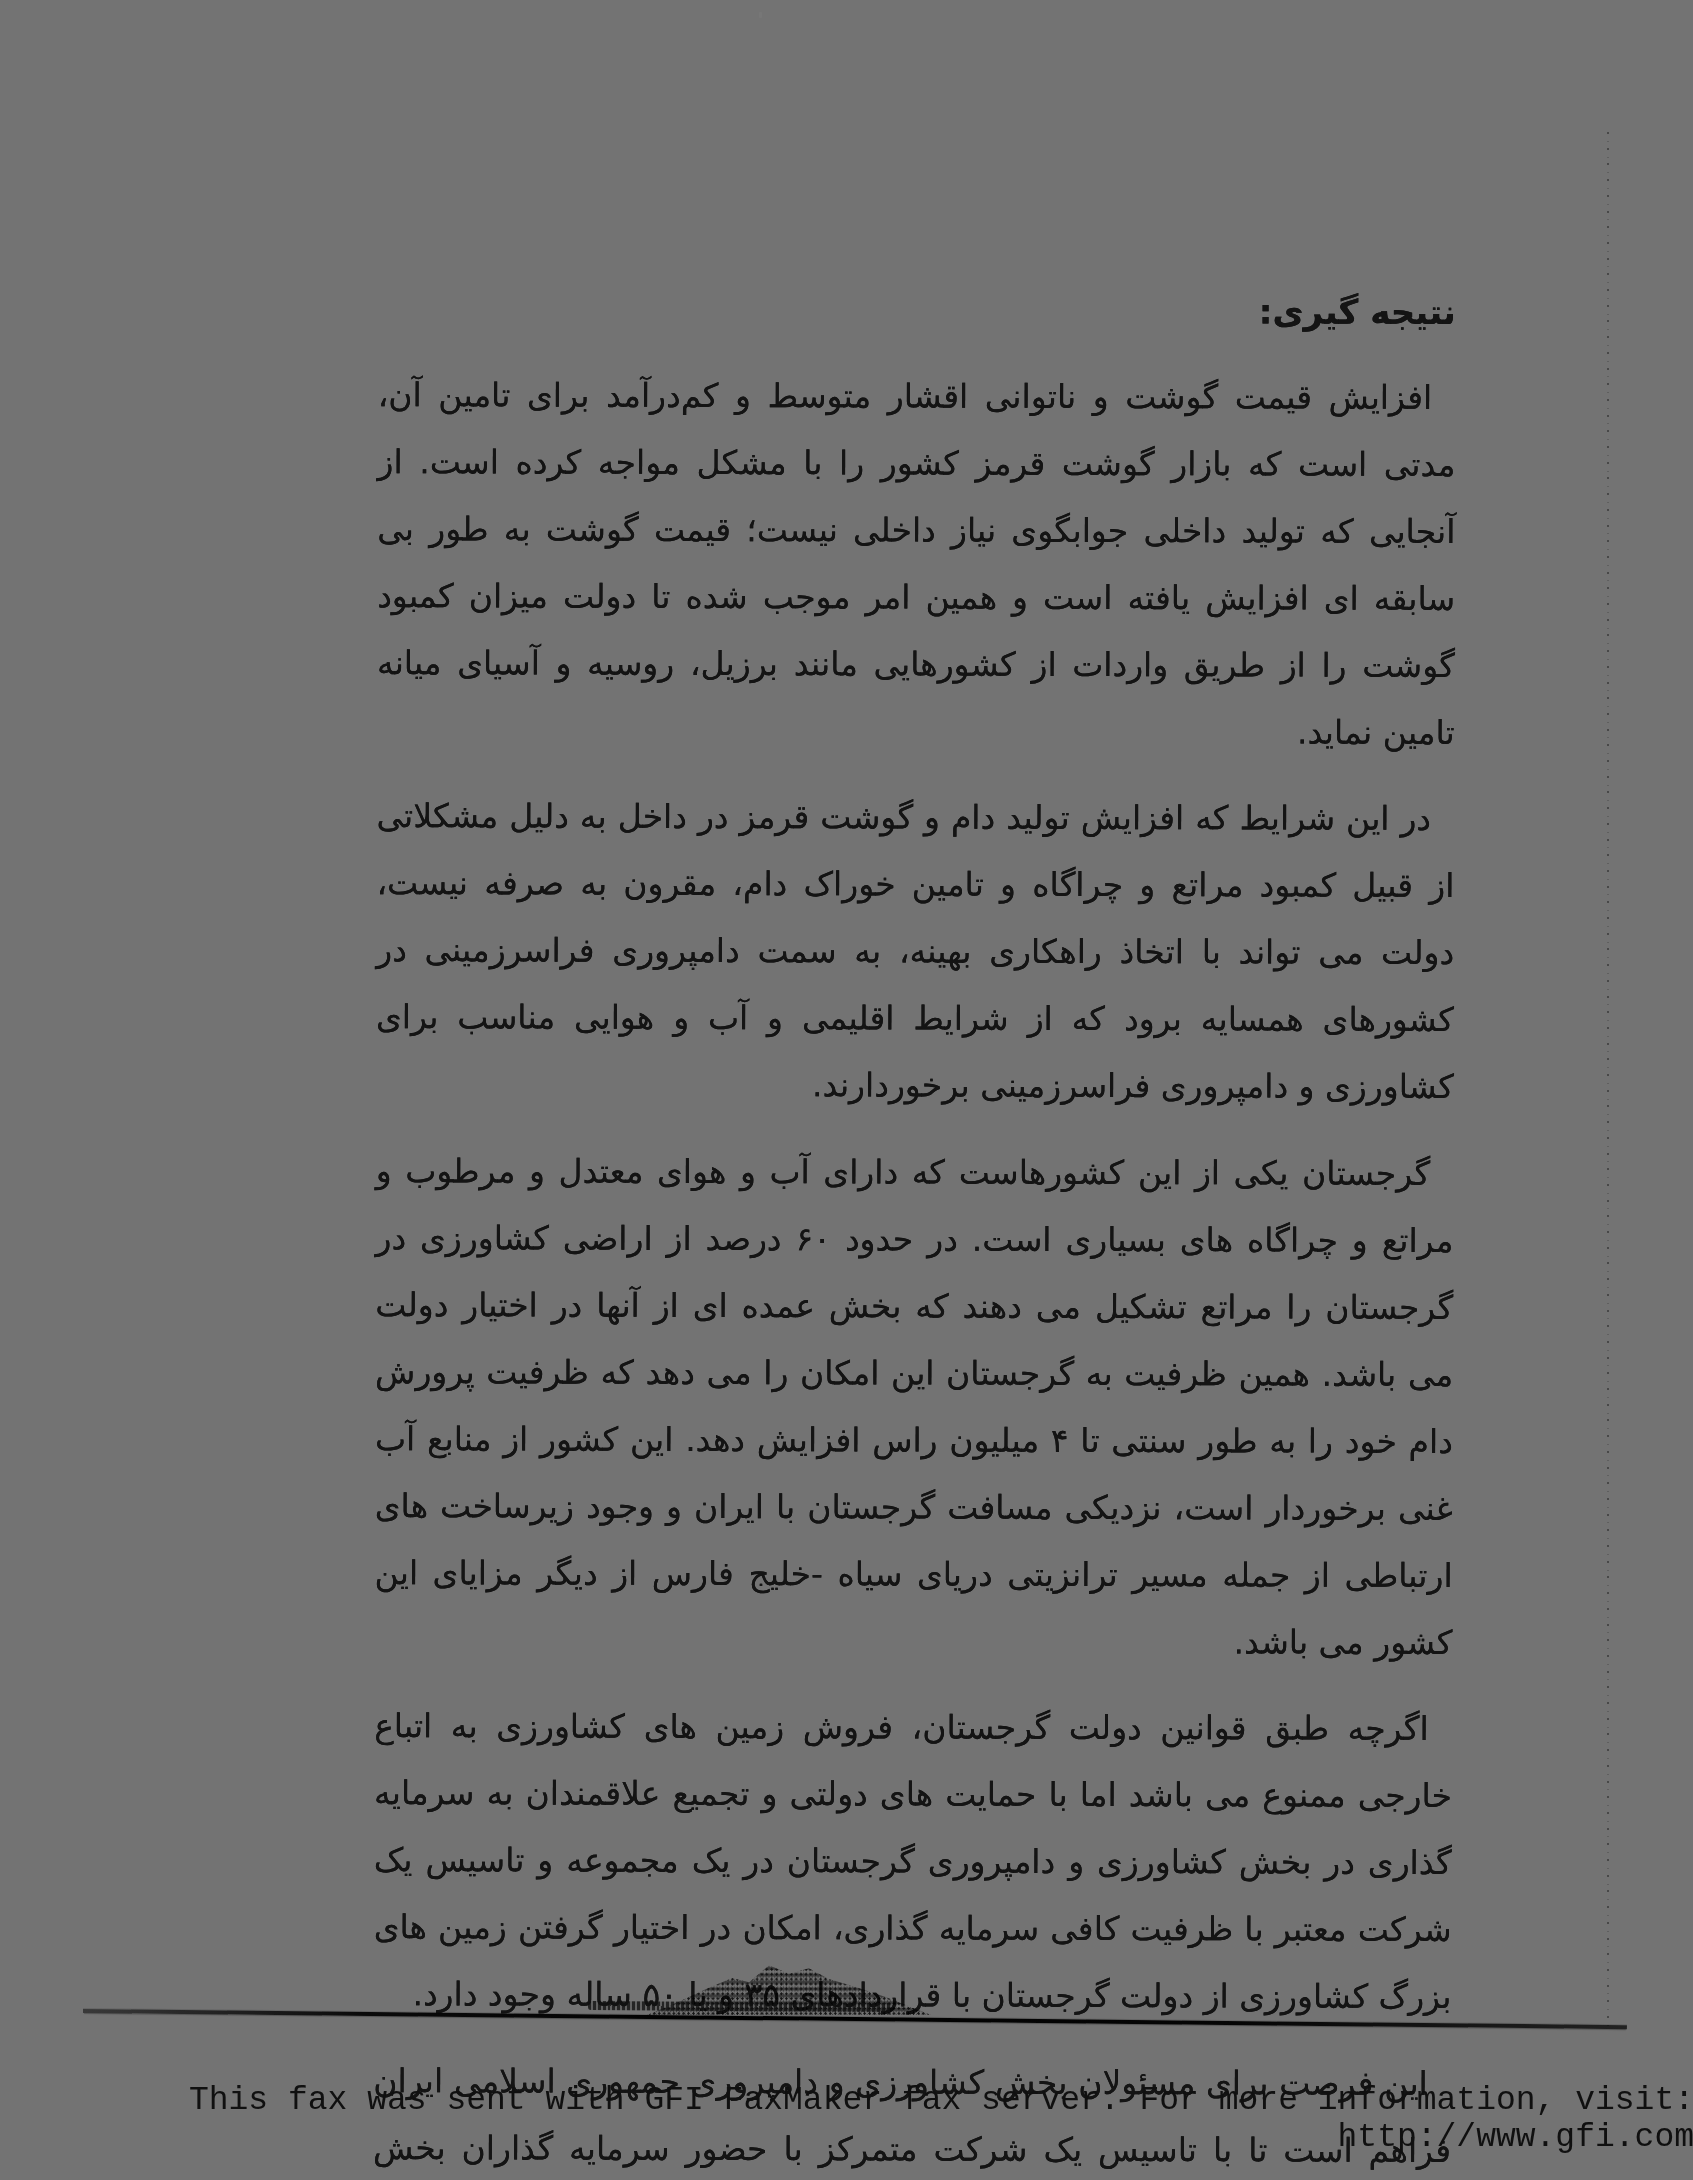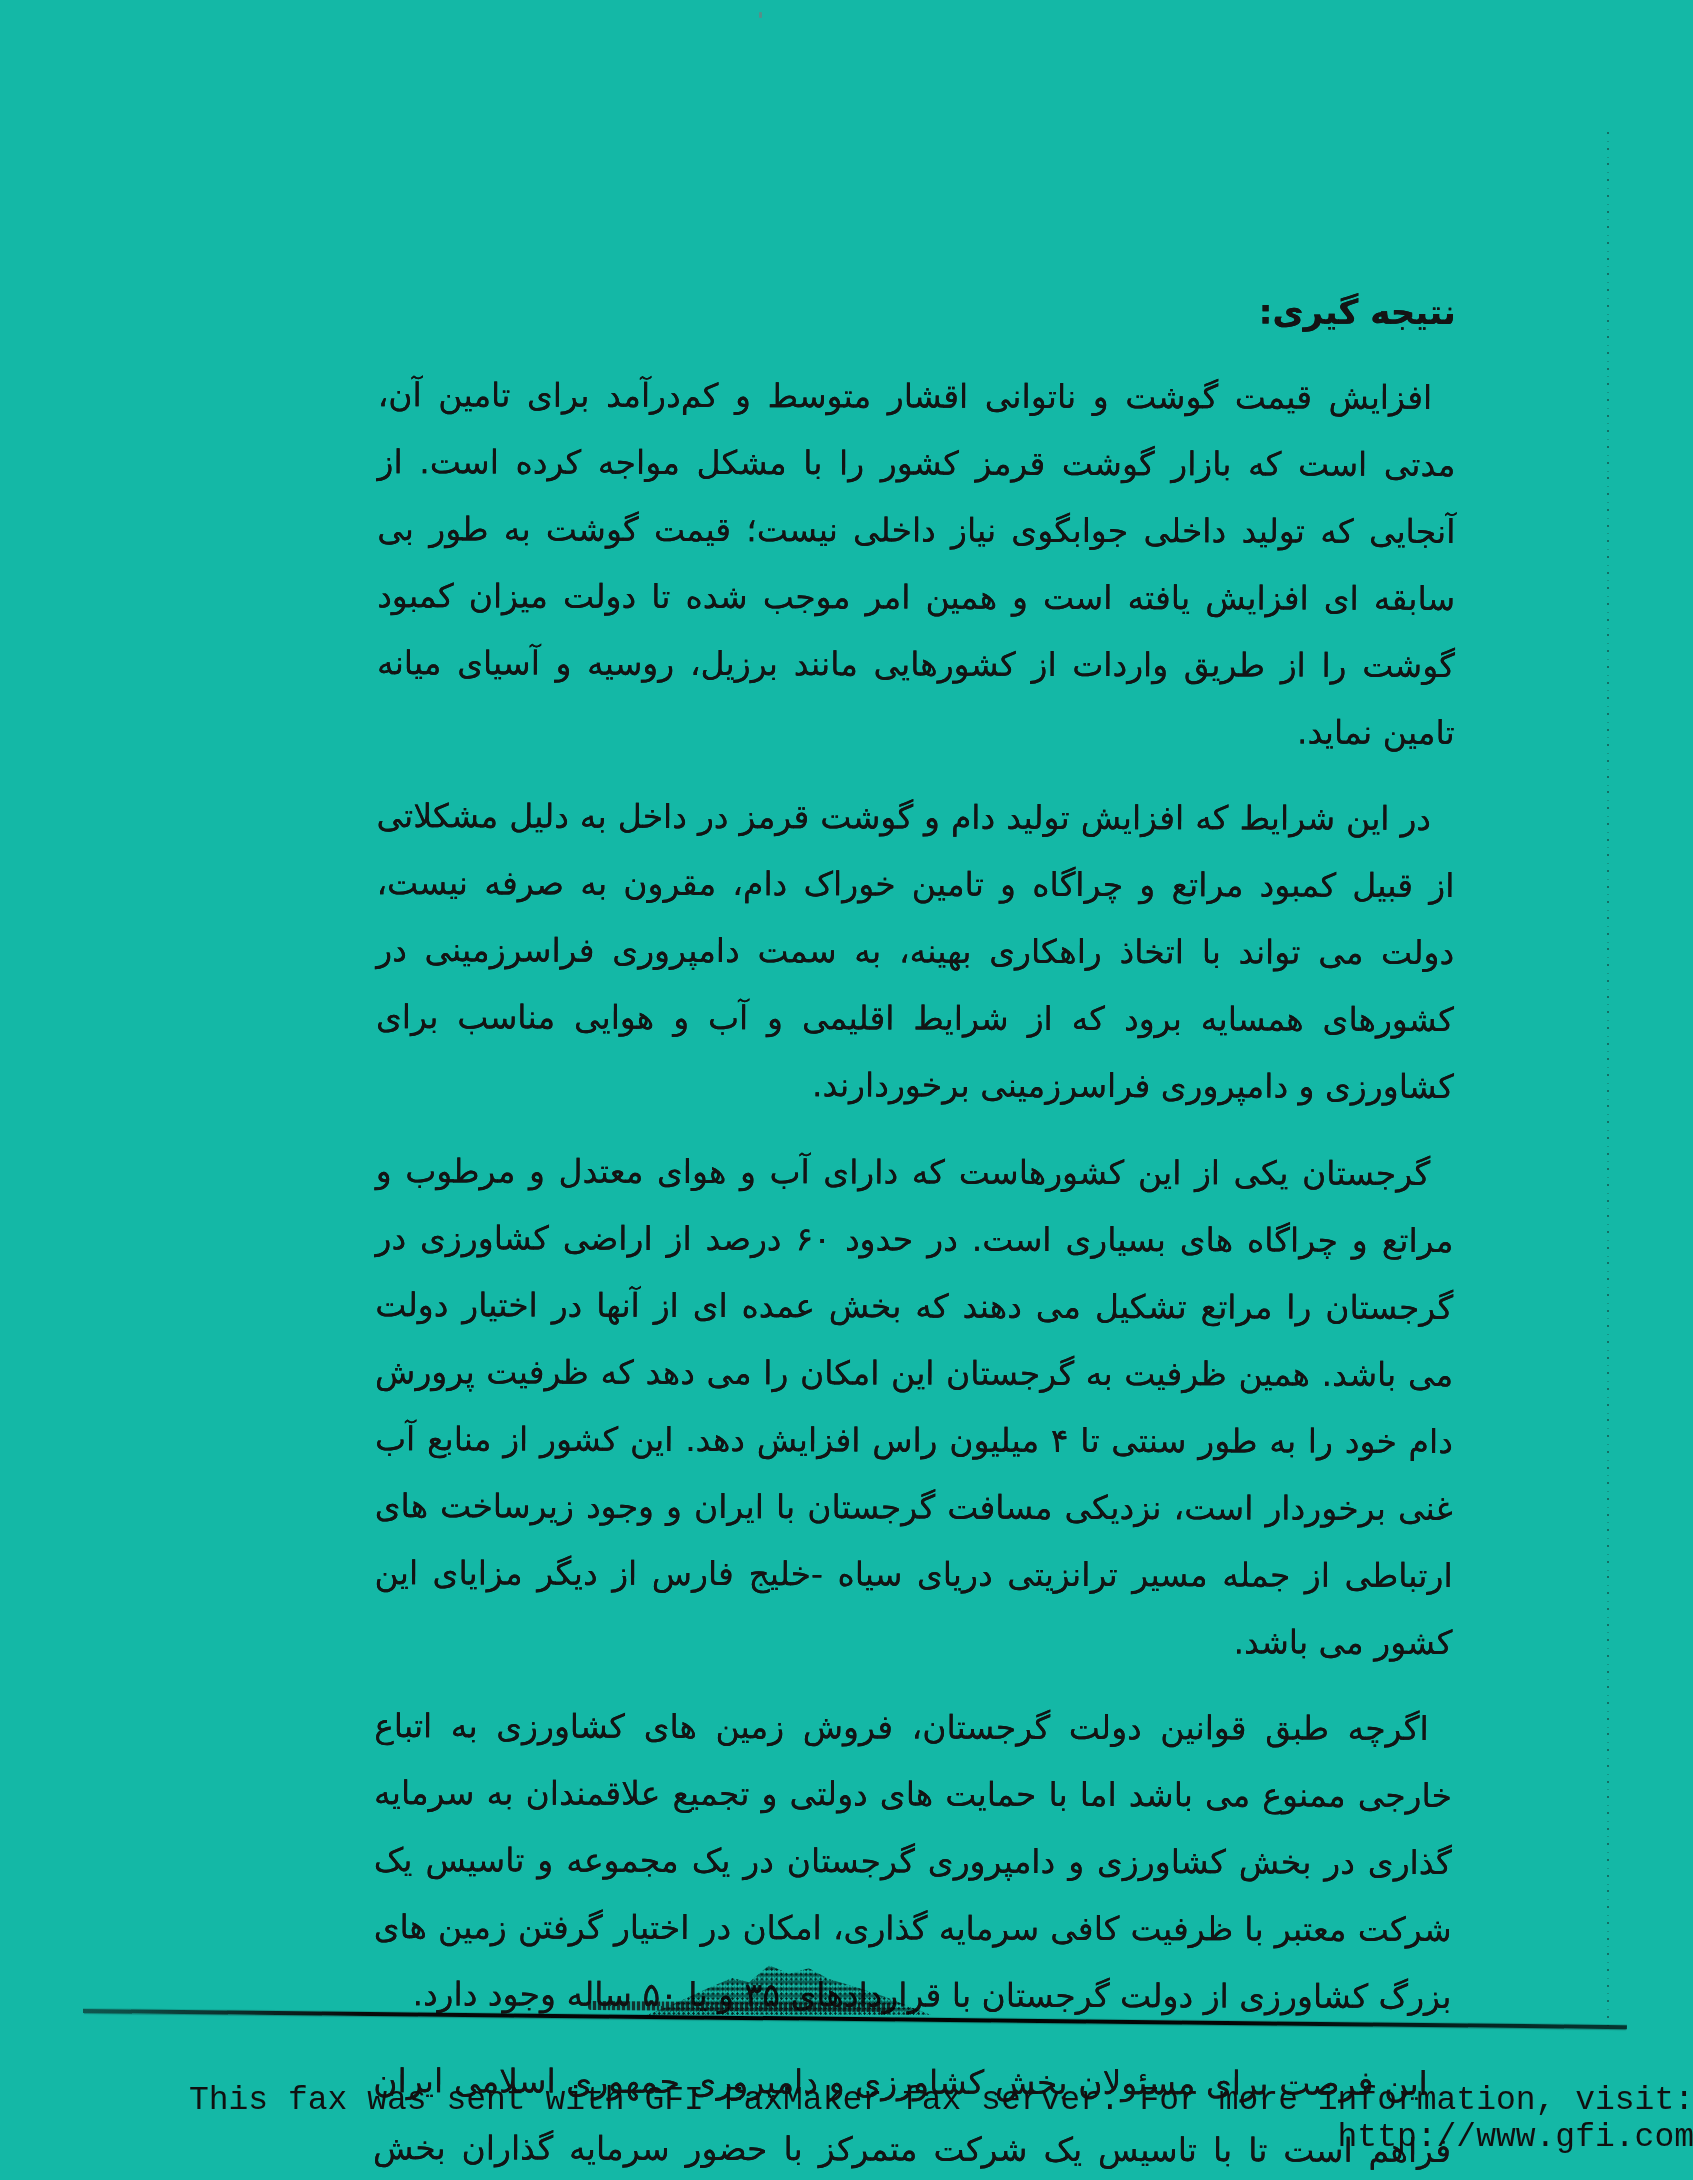--- a/index.html
+++ b/index.html
@@ -3,21 +3,21 @@
 <meta charset="utf-8">
 <style>
   html,body{margin:0;padding:0;}
   body{
     width:1694px;height:2181px;
     background:#ffffff;
     position:relative;
     overflow:hidden;
     font-family:"DejaVu Sans",sans-serif;
   }
-  .page{position:absolute;inset:0;background:#14b8a6;}
+  .page{position:absolute;inset:0;background:#737373;}
 
   
   .top-speck{
     position:absolute;left:759px;top:11.8px;width:2.9px;height:5.9px;
     background:#7a7a7a;opacity:.65;border-radius:1px;
   }
 
   
   .vline{
     position:absolute;left:1607px;top:132px;width:2px;height:1897px;

